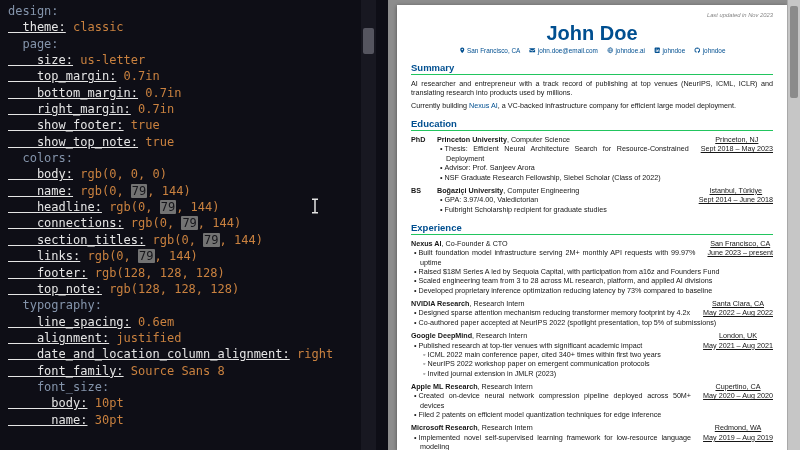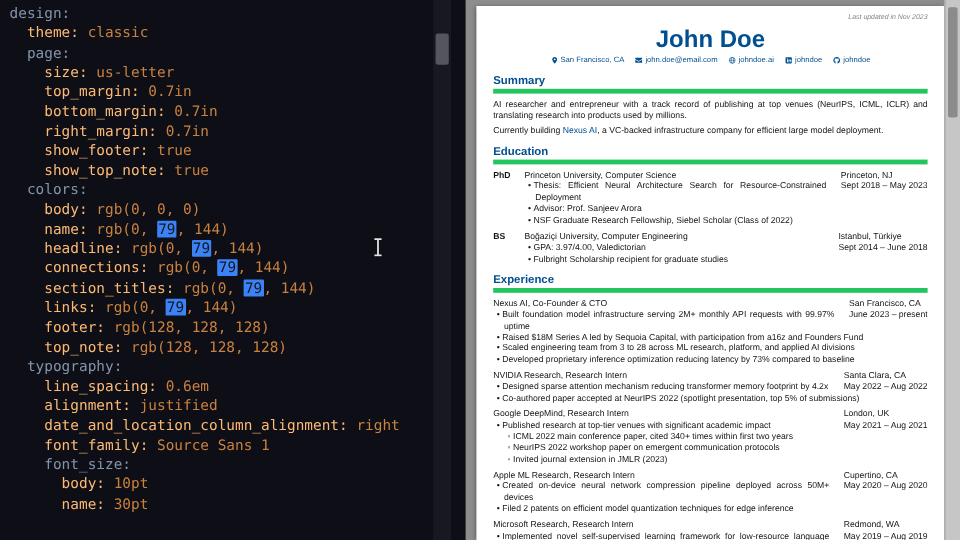--- a/index.html
+++ b/index.html
@@ -4,53 +4,53 @@
 <style>
   * { margin:0; padding:0; box-sizing:border-box; }
   html,body { background:#000; }
   .screen { position:relative; width:800px; height:450px; overflow:hidden; background:#0e0e16; }
 
   
   .editor { position:absolute; left:0; top:0; width:376px; height:450px; background:#0e0e16; overflow:hidden; }
   .editor-lines { position:absolute; left:8px; top:3px; font-family:"DejaVu Sans Mono",monospace; font-size:12px; line-height:16.35px; }
   .code-line { white-space:pre; height:16.35px; }
   .tok-p { color:#8494ab; }
-  .tok-k { color:#fdba74; }
+  .tok-k { color:#e5e5e5;text-decoration:underline; }
   .tok-v { color:#c9813f; }
-  .tok-h { background:#3b82f6; color:#15151a; border-radius:1px; padding:0 1px; }
+  .tok-h { background:#737373; color:#15151a; border-radius:1px; padding:0 1px; }
   .editor-scrollbar { position:absolute; right:0; top:0; width:15px; height:450px; background:#181821; }
   .editor-scroll-thumb { position:absolute; left:2px; right:2px; top:28px; height:26px; background:#55555f; border-radius:2px; }
   .ibeam { position:absolute; left:310px; top:198px; width:10px; height:16px; }
 
   
   .pdf-pane { position:absolute; left:388px; top:0; width:412px; height:450px; background:#8d8d8d; }
   .pdf-scrollbar { position:absolute; right:0; top:0; width:13px; height:450px; background:#c6c6c6; border-left:1px solid #a8a8a8; }
   .pdf-scroll-thumb { position:absolute; left:2px; right:2px; top:6px; height:92px; background:#8b8b8b; border-radius:2px; }
 
   .page { position:absolute; left:9px; top:5px; width:390px; height:445px; background:#ffffff;
           padding:7px 14px 0 14px; overflow:hidden; box-shadow:0 1px 4px rgba(0,0,0,.45);
           font-family:"Liberation Sans",sans-serif; color:#161616; }
 
   .top-note { font-size:5.8px; font-style:italic; color:#868686; text-align:right; }
   .name { font-size:20px; font-weight:bold; color:#004f90; text-align:center; margin:4px 0 3px; line-height:1.1; }
   .contacts { display:flex; justify-content:center; align-items:center; gap:9px; font-size:6.4px; color:#004f90; margin-bottom:2px; }
   .contact { display:inline-flex; align-items:center; gap:2px; }
   .cicon svg { width:6.5px; height:6.5px; display:block; }
 
   .rsection { margin-top:8px; }
-  .section-title { font-size:9.5px; font-weight:bold; color:#004f90; border-bottom:4px solid #22c55e; padding-bottom:1px; margin-bottom:4px; }
+  .section-title { font-size:9.5px; font-weight:bold; color:#004f90; border-bottom:1px solid #22c55e; padding-bottom:1px; margin-bottom:4px; }
   .para { font-size:7.2px; line-height:1.3; text-align:justify; margin-bottom:3px; }
   .link { color:#004f90; }
 
   .entry { overflow:hidden; margin-bottom:4px; font-size:7.2px; line-height:1.3; }
   .entry.edu { padding-left:26px; position:relative; }
   .degree { position:absolute; left:0; top:0; font-weight:bold; }
-  .entry-right { float:right; text-align:left; margin-left:12px; white-space:nowrap; }
+  .entry-right { float:right; text-align:center; margin-left:12px; white-space:nowrap;text-decoration:underline; }
   .entry-title { text-align:left; }
-  .bold { font-weight:normal; }
+  .bold { font-weight:bold; }
   .bullet { padding-left:9px; text-indent:-6px; text-align:justify; }
   .bullet.sub { padding-left:18px; }
   .marker { padding-right:2px; }
 </style>
 </head>
 <body>
 
 <div class="screen">
 
   <div class="editor">
@@ -70,21 +70,21 @@
         <div class="code-line"><span class="tok-k">    headline:</span><span class="tok-v"> rgb(0, </span><span class="tok-h">79</span><span class="tok-v">, 144)</span></div>
         <div class="code-line"><span class="tok-k">    connections:</span><span class="tok-v"> rgb(0, </span><span class="tok-h">79</span><span class="tok-v">, 144)</span></div>
         <div class="code-line"><span class="tok-k">    section_titles:</span><span class="tok-v"> rgb(0, </span><span class="tok-h">79</span><span class="tok-v">, 144)</span></div>
         <div class="code-line"><span class="tok-k">    links:</span><span class="tok-v"> rgb(0, </span><span class="tok-h">79</span><span class="tok-v">, 144)</span></div>
         <div class="code-line"><span class="tok-k">    footer:</span><span class="tok-v"> rgb(128, 128, 128)</span></div>
         <div class="code-line"><span class="tok-k">    top_note:</span><span class="tok-v"> rgb(128, 128, 128)</span></div>
         <div class="code-line"><span class="tok-p">  typography:</span></div>
         <div class="code-line"><span class="tok-k">    line_spacing:</span><span class="tok-v"> 0.6em</span></div>
         <div class="code-line"><span class="tok-k">    alignment:</span><span class="tok-v"> justified</span></div>
         <div class="code-line"><span class="tok-k">    date_and_location_column_alignment:</span><span class="tok-v"> right</span></div>
-        <div class="code-line"><span class="tok-k">    font_family:</span><span class="tok-v"> Source Sans 1</span></div>
+        <div class="code-line"><span class="tok-k">    font_family:</span><span class="tok-v"> Source Sans 8</span></div>
         <div class="code-line"><span class="tok-p">    font_size:</span></div>
         <div class="code-line"><span class="tok-k">      body:</span><span class="tok-v"> 10pt</span></div>
         <div class="code-line"><span class="tok-k">      name:</span><span class="tok-v"> 30pt</span></div>
       </div>
     <div class="editor-scrollbar">
       <div class="editor-scroll-thumb"></div>
     </div>
     <div class="ibeam">
       <svg viewBox="0 0 10 16">
           <path d="M2 1.2h6 M2 14.8h6 M5 1.2v13.6" stroke="#e3e3e3" stroke-width="1.5" fill="none"></path>

